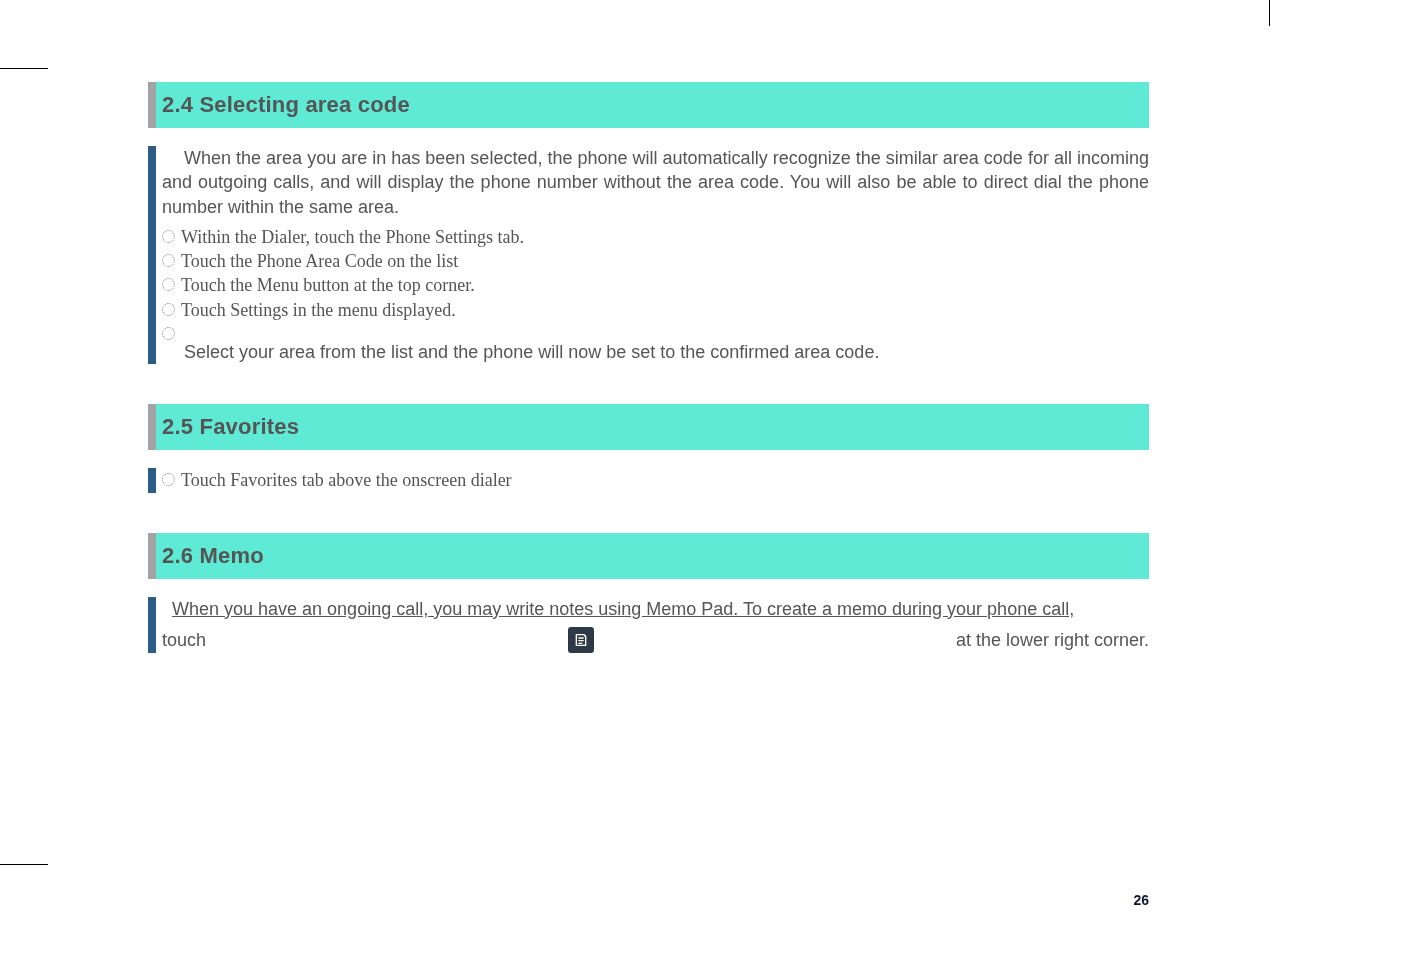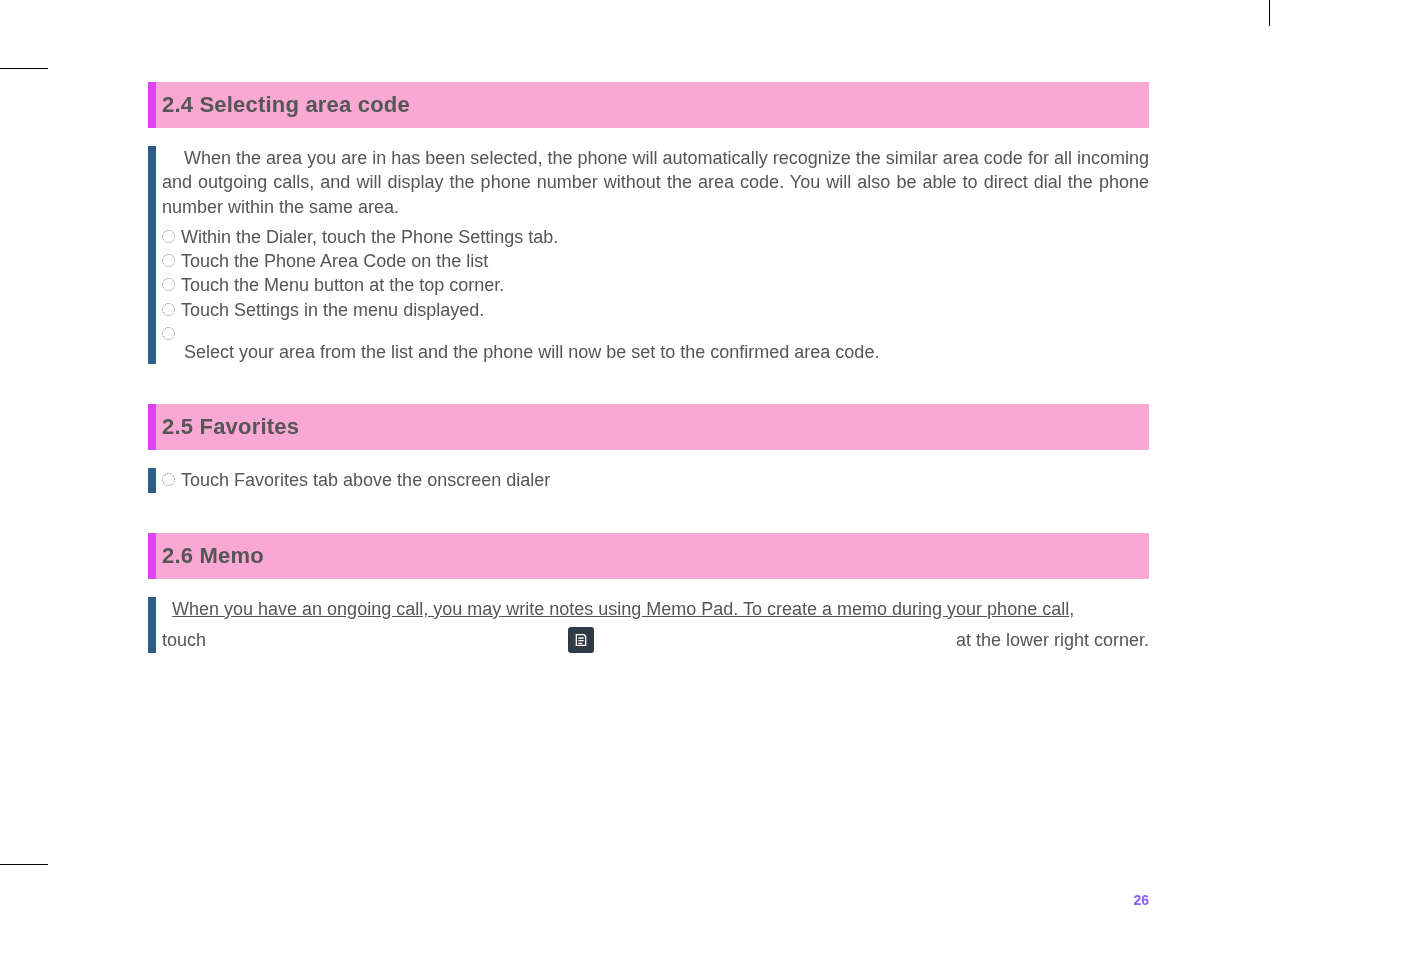--- a/index.html
+++ b/index.html
@@ -19,22 +19,22 @@
   .crop-top-right-h { top: 0; left: 1269px; width: 1px; height: 26px; }
 
   .page {
     position: absolute;
     left: 48px; top: 26px;
     width: 1221px; height: 910px;
     padding: 56px 120px 28px 100px;
   }
 
   .section-heading {
-    background: #f9a8d4;
-    border-left: 8px solid #d946ef;
+    background: #5eead4;
+    border-left: 8px solid #a3a3a3;
     padding: 10px 0 10px 6px;
     margin-bottom: 18px;
     margin-top: 0;
   }
   .section-heading h3 {
     font-size: 22px;
     font-weight: bold;
     color: #555;
     letter-spacing: 0.2px;
   }
@@ -42,21 +42,21 @@
     border-left: 8px solid #2c5d86;
     padding: 0 0 0 6px;
     margin-bottom: 40px;
     color: #555;
     font-size: 18px;
     line-height: 1.35;
   }
   .section-body p { margin: 0 0 6px 0; }
   .section-body .intro { text-align: justify; margin-bottom: 6px; }
   .section-body .intro.first-indent { text-indent: 22px; }
-  .bullet-line { display: flex; align-items: flex-start; gap: 6px; margin: 0; }
+  .bullet-line { display: flex; align-items: flex-start; gap: 6px; margin: 0; font-family: Liberation Serif, serif; }
   .bullet-line .dot-icon {
     flex: 0 0 auto;
     width: 13px; height: 13px;
     margin-top: 5px;
     border: 1.5px dotted #777;
     border-radius: 50%;
   }
   .closing { margin-top: 24px; text-indent: 22px; }
   .memo-line { text-align: justify; }
   .memo-line-2 { display: flex; align-items: center; gap: 8px; justify-content: space-between; }
@@ -67,21 +67,21 @@
     border-radius: 3px;
     align-items: center; justify-content: center;
     color: #fff; font-size: 14px;
   }
   .memo-icon svg { width: 16px; height: 16px; fill: #fff; }
 
   .page-number {
     position: absolute;
     right: 120px;
     bottom: 28px;
-    color: #8b5cf6;
+    color: #0f172a;
     font-size: 14px;
     font-weight: bold;
   }
 </style>
 </head>
 <body>
 
 <div class="crop-top-left-h"></div>
 <div class="crop-bot-left-h"></div>
 <div class="crop-top-right-h"></div>

